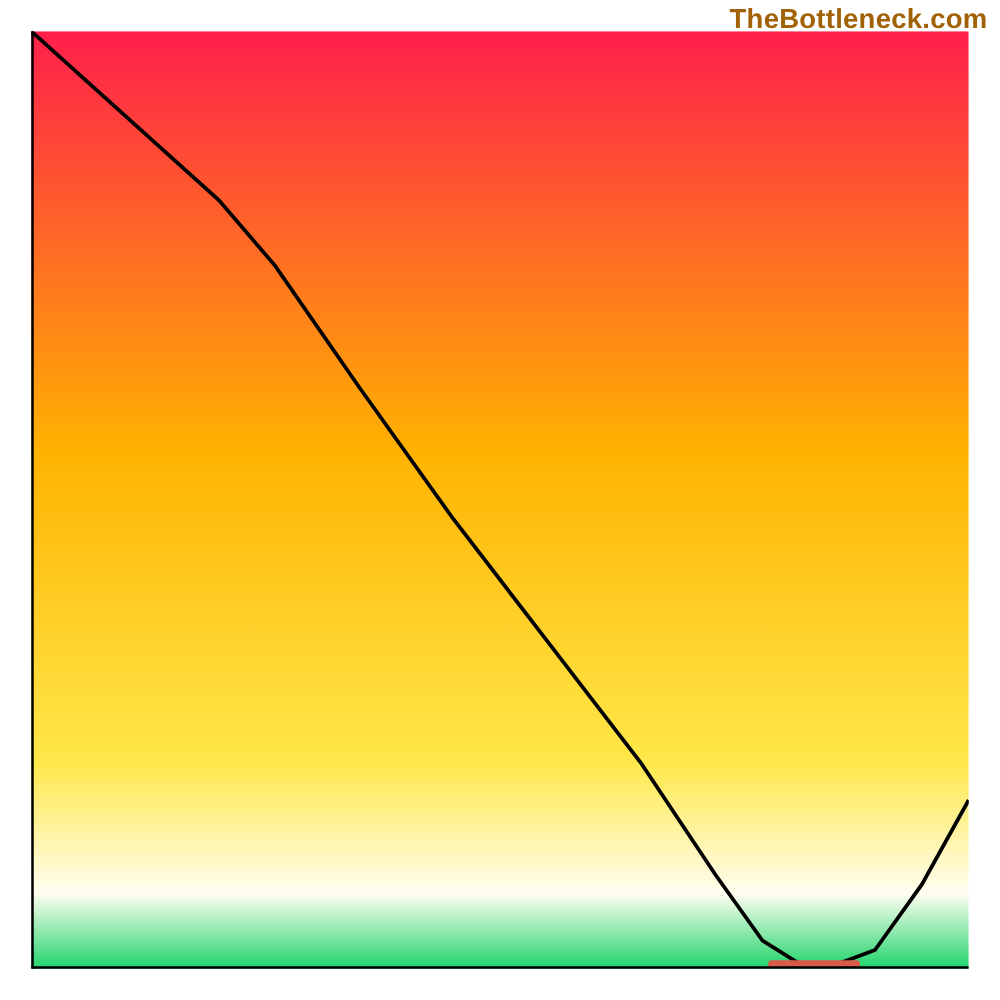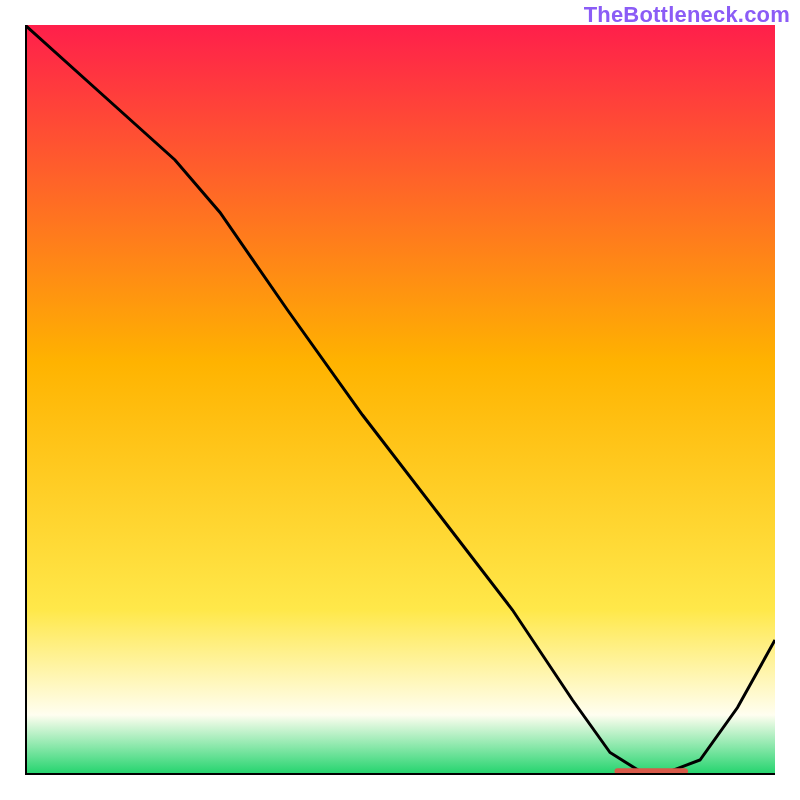--- a/index.html
+++ b/index.html
@@ -14,21 +14,21 @@
     position: relative;
     width: 800px;
     height: 800px;
   }
   .watermark {
     position: absolute;
     top: 2px;
     right: 10px;
     font-size: 22px;
     font-weight: 600;
-    color: #8b5cf6;
+    color: #a16207;
     letter-spacing: 0.2px;
     text-align: right;
   }
   .plot {
     position: absolute;
     left: 25px;
     top: 25px;
     width: 750px;
     height: 750px;
   }

